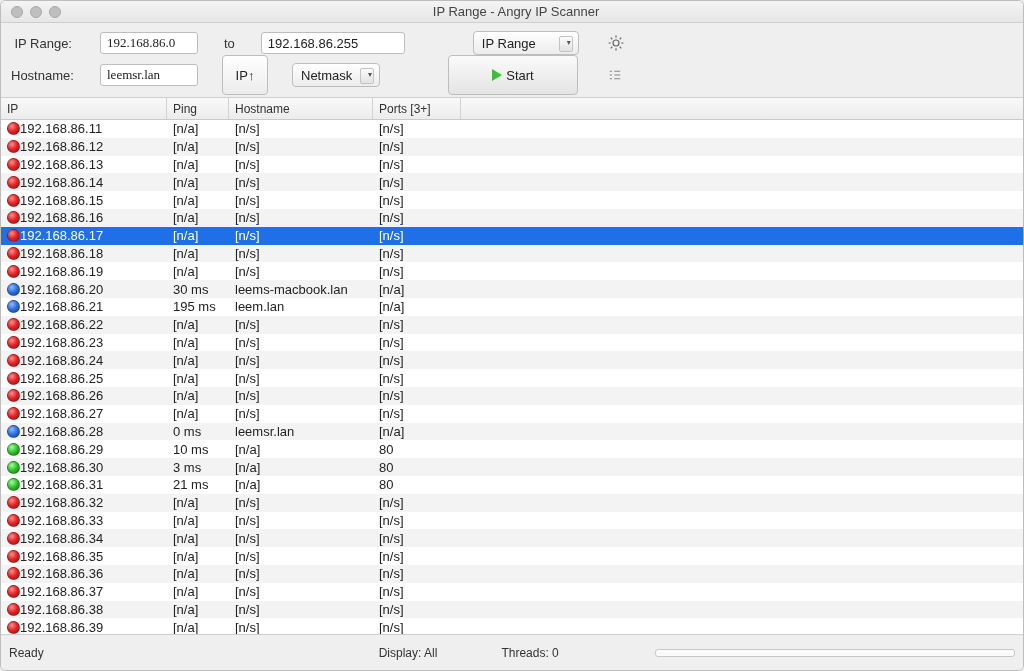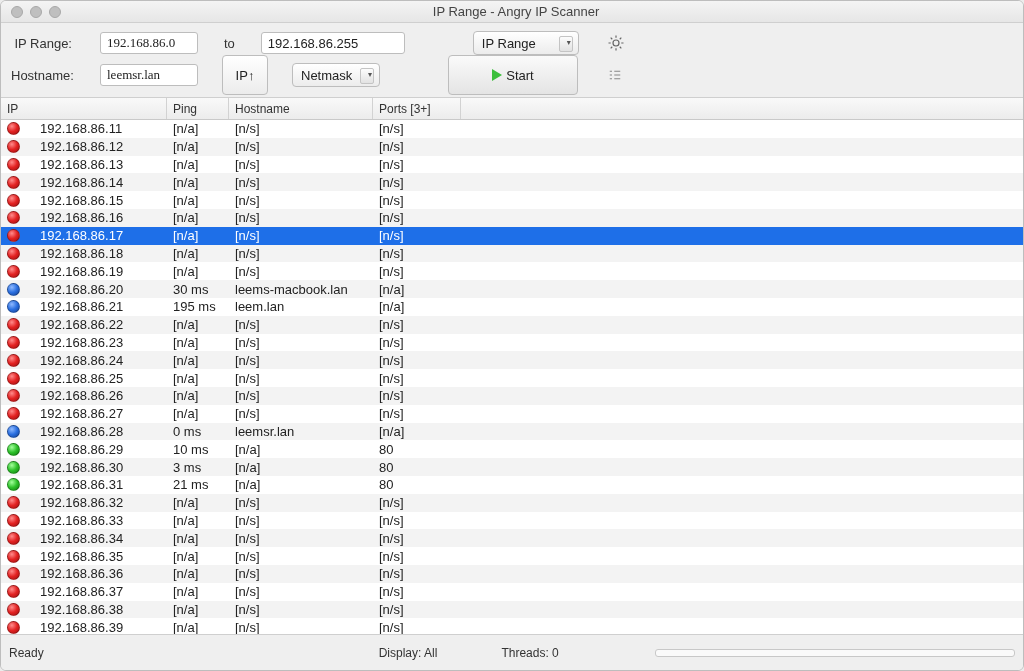--- a/index.html
+++ b/index.html
@@ -57,21 +57,21 @@
     border-bottom:1px solid #c9c9c9; font-size:12px; color:#333;
   }
   .hc { display:flex; align-items:center; padding-left:6px; border-right:1px solid #d2d2d2;text-align:center; }
   .c-ip{width:166px;} .c-ping{width:62px;} .c-host{width:144px;} .c-ports{width:88px;} .c-rest{flex:1;border-right:none;}
 
   .grid { flex:1; overflow:hidden; background:#fff; }
   .row { display:flex; height:17.8px; align-items:center; font-size:13px; }
   .row.even { background:#ffffff; } .row.odd { background:#f3f3f3; }
   .row.sel  { background:#1e6fe8; color:#ffffff; }
   .cell { padding-left:6px; overflow:hidden; white-space:nowrap; }
-  .ci-ip{width:166px; display:flex; align-items:center; gap:20px;}
+  .ci-ip{width:166px; display:flex; align-items:center; gap:0;}
   .ci-ping{width:62px;} .ci-host{width:144px;} .ci-ports{width:88px;} .ci-rest{flex:1;}
   .dot { width:13px;height:13px;border-radius:50%;
          background: radial-gradient(circle at 35% 30%, #ff8b8b 0%, #e32222 50%, #9e0f0f 100%);
          border:0.5px solid rgba(0,0,0,.25); flex-shrink:0;}
   .dot.blue  { background: radial-gradient(circle at 35% 30%, #8fb9ff 0%, #2a6fe0 50%, #143f8f 100%); }
   .dot.green { background: radial-gradient(circle at 35% 30%, #a2ff9b 0%, #2dc12a 50%, #0e7a0c 100%); }
 
   .statusbar {
     height:36px; border-top:1px solid #cfcfcf; background:#efefef;
     display:flex; align-items:center; font-size:12px; color:#333; padding:0 8px; gap:24px;

